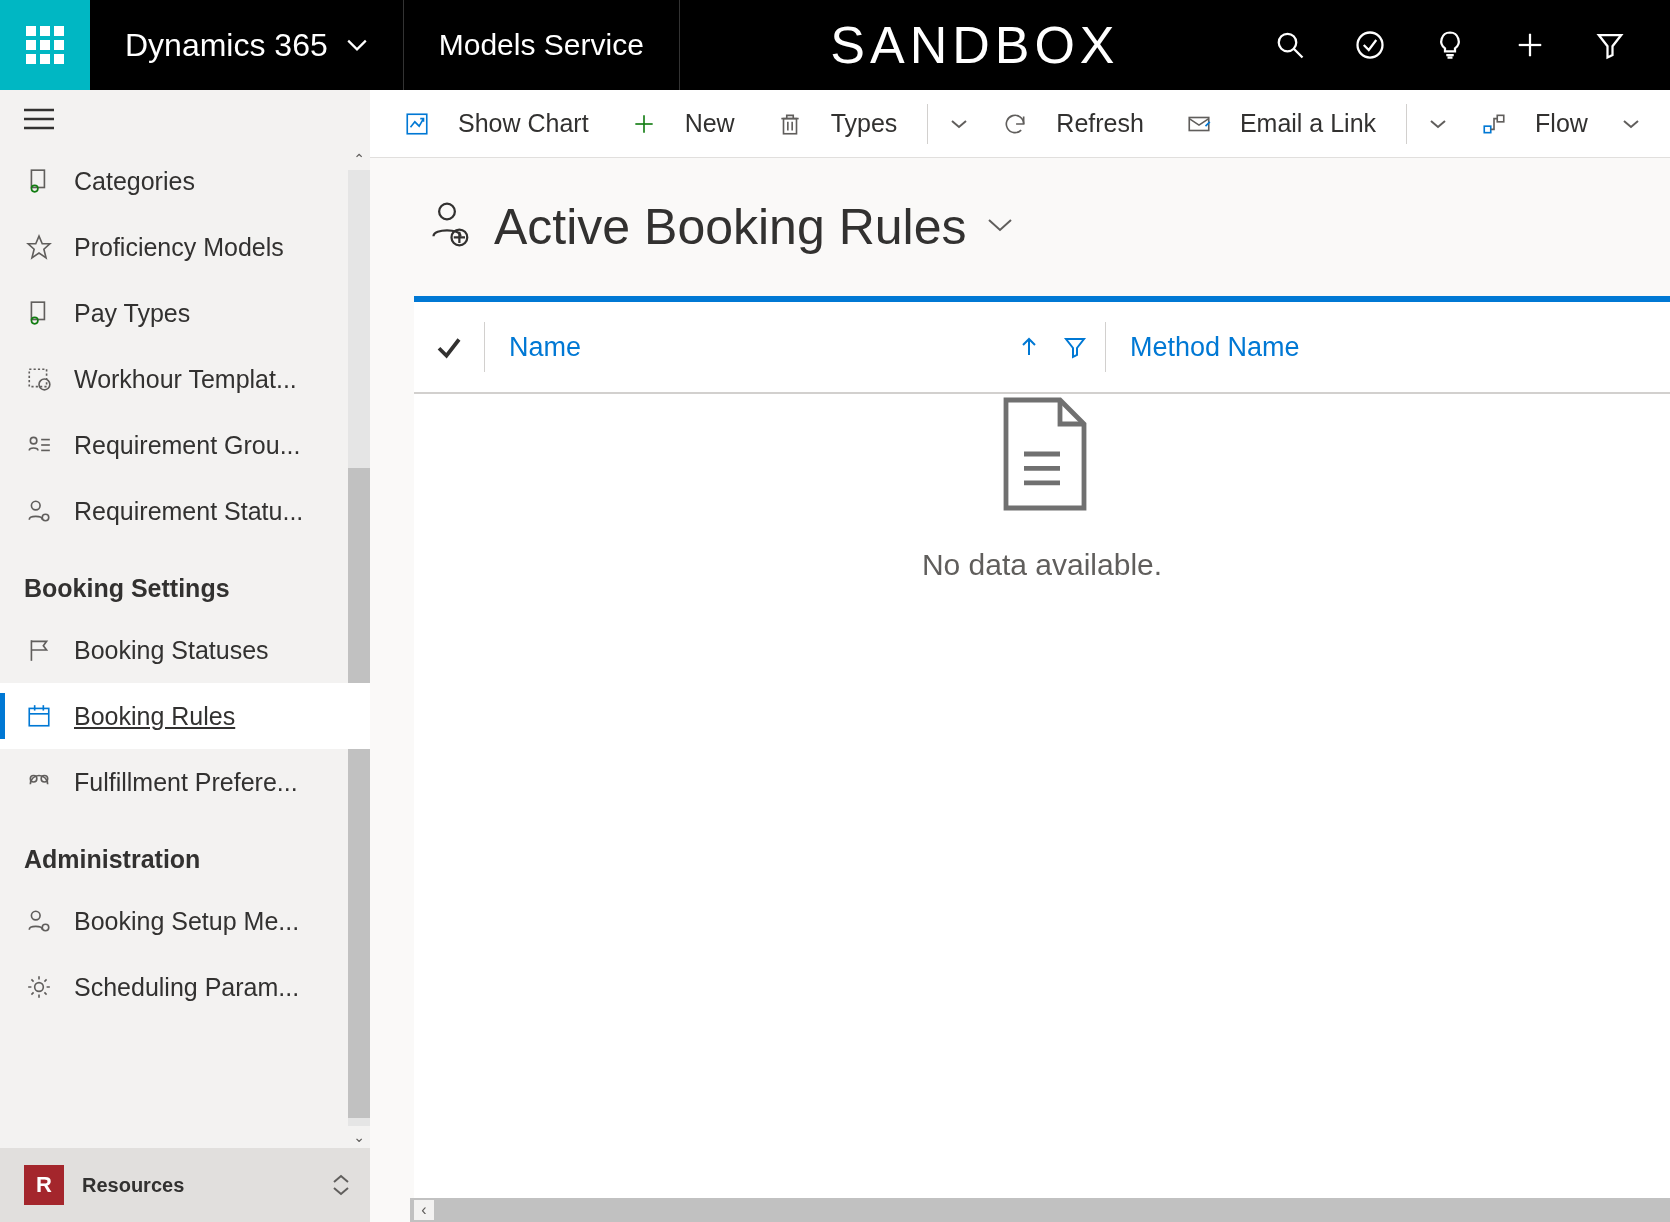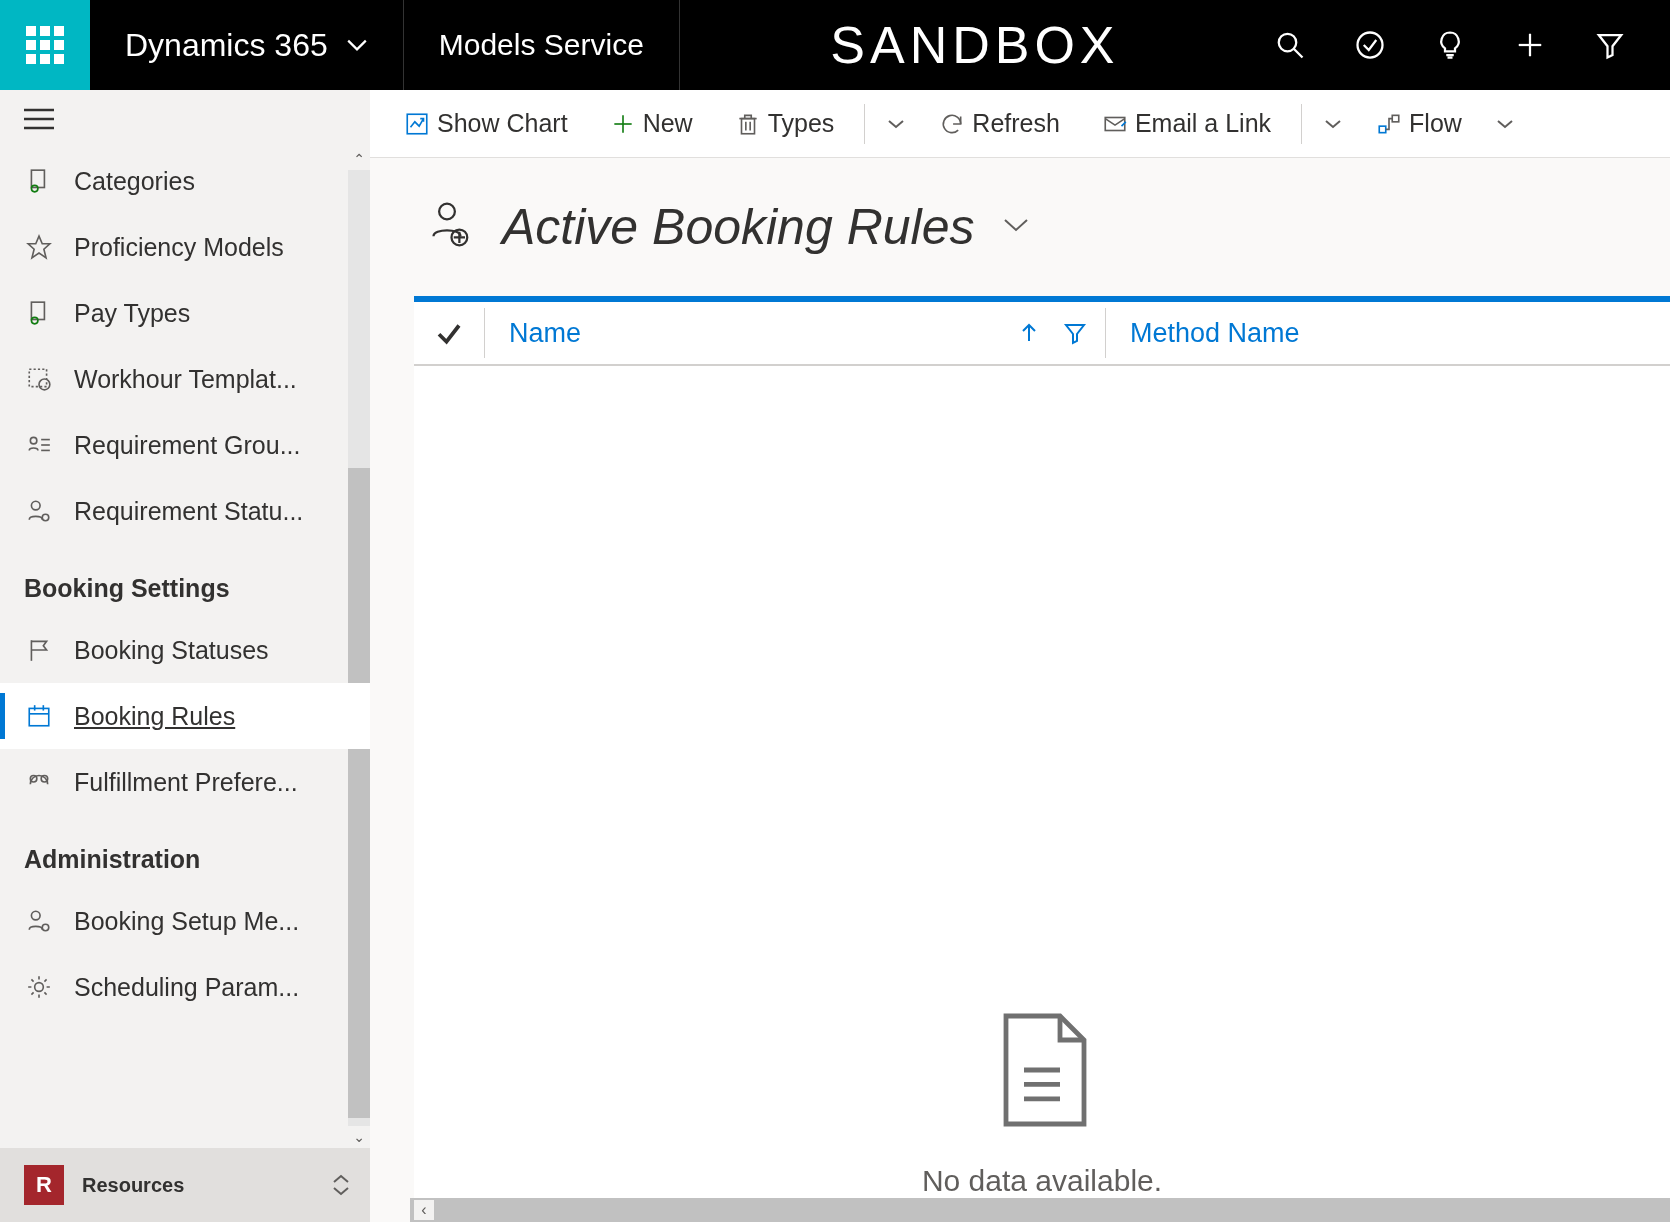--- a/index.html
+++ b/index.html
@@ -36,42 +36,42 @@
   .scroll-thumb { position:absolute; right:0; top:320px; width:22px; height:650px; background:#c1c1c1; }
   
   .area-switcher { height: 74px; background:#e1dfdd; display:flex; align-items:center; padding:0 24px; position:relative; }
   .area-badge { width:40px; height:40px; background:#a4262c; color:#fff; display:flex; align-items:center; justify-content:center; font-size:22px; font-weight:600; margin-right:18px; }
   .area-label { font-size:20px; font-weight:600; color:#323130;text-align:center; }
   .area-chev { position:absolute; right:20px; display:flex; flex-direction:column; gap:2px; }
   .area-chev svg { width:18px; height:10px; stroke:#605e5c; fill:none; stroke-width:2; }
   
   .main { flex: 1; background: #faf9f8; display:flex; flex-direction:column; position:relative; }
   .cmd-bar { height: 68px; background:#fff; border-bottom:1px solid #e1dfdd; display:flex; align-items:center; padding:0 16px; gap: 6px; }
-  .cmd-btn { display:flex; align-items:center; height:50px; padding:0 18px; font-size:25px; color:#323130; gap:7px; cursor:pointer; white-space:nowrap; }
+  .cmd-btn { display:flex; align-items:center; height:50px; padding:0 18px; font-size:25px; color:#323130; gap:28px; cursor:pointer; white-space:nowrap; }
   .cmd-btn svg { width:26px; height:26px; fill:none; stroke-width:1.5; }
   .cmd-sep { width:1px; height:40px; background:#d2d0ce; margin:0 6px; }
   .cmd-chev { width:38px; display:flex; align-items:center; justify-content:center; }
   .cmd-chev svg { width:18px; height:12px; stroke:#605e5c; fill:none; stroke-width:2;}
   
-  .view-header { display:flex; align-items:center; padding: 40px 50px 40px 50px; gap:28px;font-style:italic; }
+  .view-header { display:flex; align-items:center; padding: 40px 50px 40px 50px; gap:20px; }
   .view-icon svg { width:54px; height:54px; stroke:#323130; fill:none; stroke-width:2; }
   .view-title { font-size:50px; font-weight:400; color:#323130; }
   .view-chev svg { width:28px; height:18px; stroke:#605e5c; fill:none; stroke-width:2;}
   
   .grid-wrap { margin: 0 0 0 44px; flex:1; display:flex; flex-direction:column; }
   .grid-topborder { height:6px; background:#0078d4; }
-  .grid-header { height:64px; border-bottom:2px solid #d2d0ce; background:#fff; display:flex; align-items:center; }
+  .grid-header { height:92px; border-bottom:2px solid #d2d0ce; background:#fff; display:flex; align-items:center; }
   .col-check { width:70px; display:flex; align-items:center; justify-content:center; }
   .col-check svg { width:30px; height:30px; stroke:#323130; fill:none; stroke-width:3; }
   .col-sep { width:1px; height:50px; background:#d2d0ce; }
   .col { display:flex; align-items:center; padding:0 24px; font-size:27px; color:#0078d4; gap:16px;}
   .col-name { width:620px; position:relative; }
   .col-name .sort-filter { position:absolute; right:18px; display:flex; gap:22px; }
   .col-name .sort-filter svg { width:24px; height:24px; stroke:#0078d4; fill:none; stroke-width:2; }
-  .grid-body { flex:1; background:#fff; display:flex; align-items:center; justify-content:flex-end; flex-direction:column; gap:30px; }
+  .grid-body { flex:1; background:#fff; display:flex; align-items:center; justify-content:flex-start; flex-direction:column; gap:30px; }
   .empty-icon svg { width:100px; height:120px; stroke:#707070; fill:none; stroke-width:4; }
   .empty-text { font-size:30px; color:#605e5c; }
   .grid-hscroll { height:24px; background:#c1c1c1; position:relative; margin-left:-4px;}
   .grid-hscroll .harrow { position:absolute; left:4px; top:2px; font-size:16px; color:#605e5c; background:#f3f2f1; width:20px; height:20px; display:flex; align-items:center; justify-content:center;}
   .status-bar { height:62px; background:#fff; border-top:1px solid #e1dfdd; display:flex; align-items:center; padding:0 30px; gap:50px; font-size:25px; }
   .status-abc { color:#0078d4; }
   .status-count { color:#323130; }
 </style>
 </head>
 <body>

